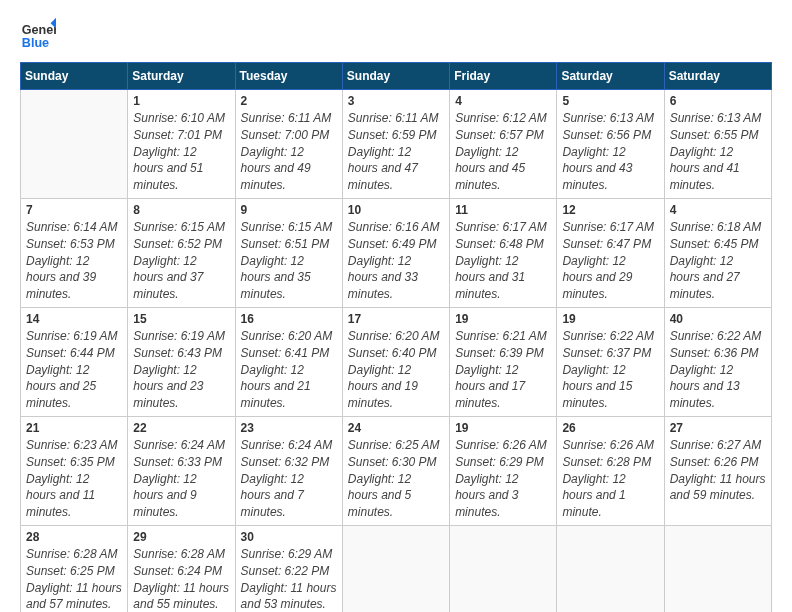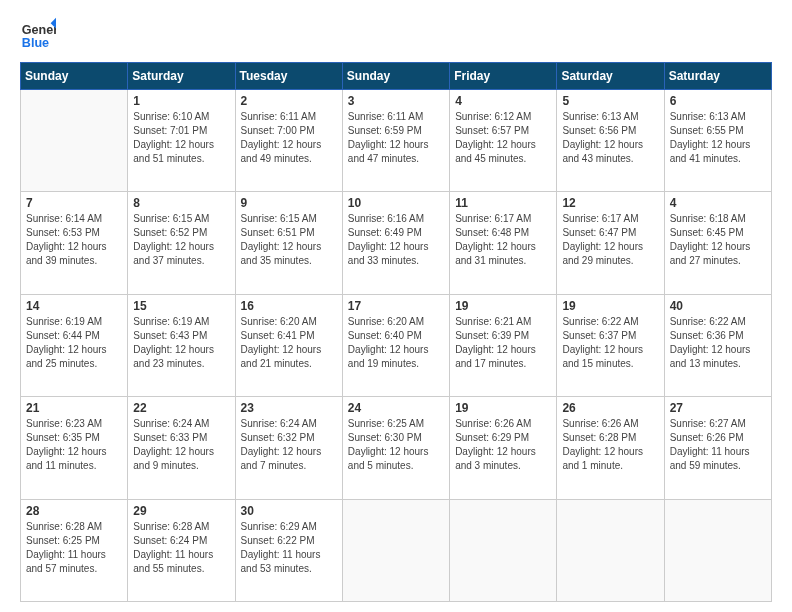--- a/index.html
+++ b/index.html
@@ -72,23 +72,24 @@
       background: #f9f9f9;
     }
     .day-num {
       font-size: 12px;
       font-weight: bold;
       color: #333;
       display: block;
       margin-bottom: 2px;
     }
     .day-info {
-      font-size: 10px;
+      font-size: 12px;
       color: #444;
       line-height: 1.4;
+      font-style: italic;
     }
   </style>
 </head>
 <body>
 
 <div class="page">
   <div class="header">
     <div class="logo">
       <svg class="logo-icon" viewBox="0 0 40 40">
         <text x="2" y="20" font-size="14" font-weight="bold" fill="#333" font-family="Arial">General</text>

